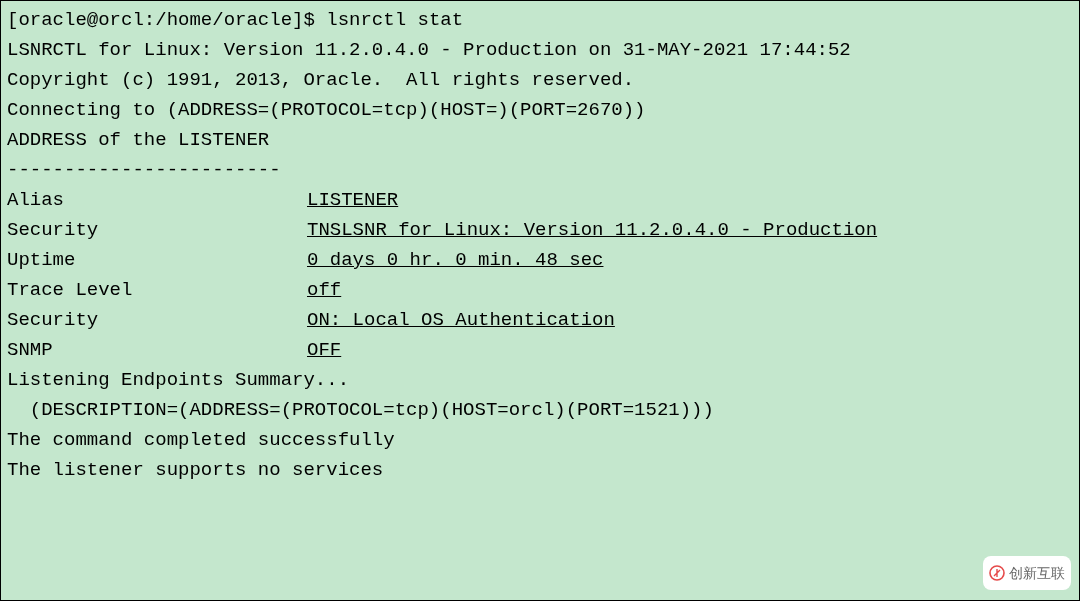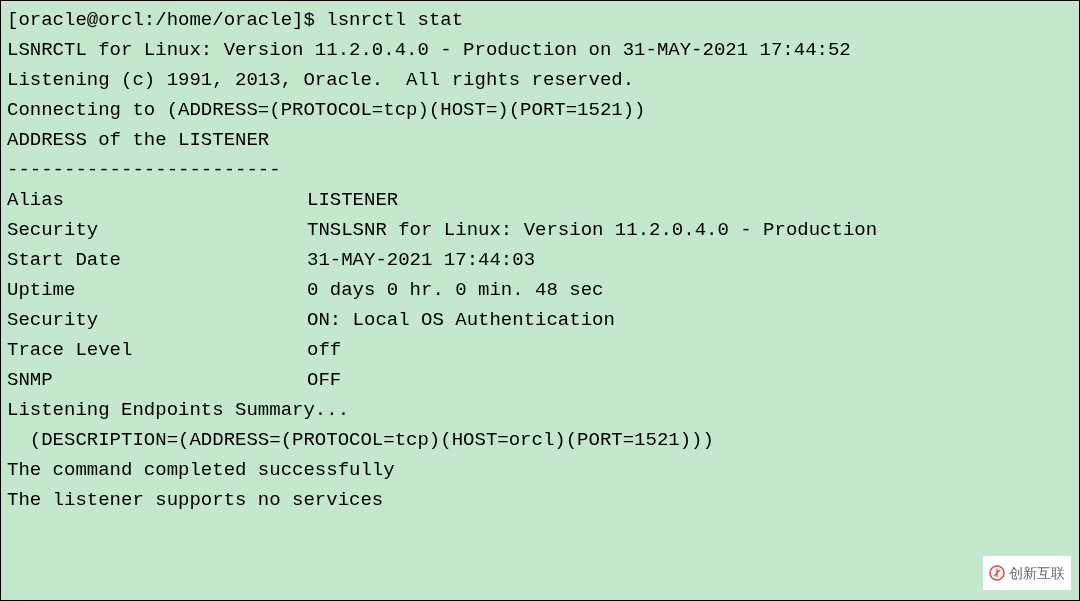--- a/index.html
+++ b/index.html
@@ -23,59 +23,59 @@
     .line {
       white-space: pre;
       display: block;
     }
     .two-col .label {
       display: inline-block;
       width: 300px;
     }
     .two-col .value {
       display: inline;
+      text-decoration: underline;
     }
     .watermark {
       position: absolute;
       right: 8px;
       bottom: 10px;
       background: #fff;
       padding: 2px 6px;
       font-family: sans-serif;
       font-size: 14px;
       color: #666;
-      border-radius: 1px;
+      border-radius: 8px;
       display: flex;
       align-items: center;
       gap: 4px;
     }
     .watermark .wm-icon {
       display: inline-flex;
     }
   </style>
 </head>
 <body>
 
 <div class="terminal">
   <span class="line"><span>[oracle@orcl:/home/oracle]$ </span><span>lsnrctl stat</span></span>
   <span class="line"></span>
   <span class="line">LSNRCTL for Linux: Version 11.2.0.4.0 - Production on 31-MAY-2021 17:44:52</span>
   <span class="line"></span>
-  <span class="line">Listening (c) 1991, 2013, Oracle.  All rights reserved.</span>
+  <span class="line">Copyright (c) 1991, 2013, Oracle.  All rights reserved.</span>
   <span class="line"></span>
-  <span class="line">Connecting to (ADDRESS=(PROTOCOL=tcp)(HOST=)(PORT=1521))</span>
+  <span class="line">Connecting to (ADDRESS=(PROTOCOL=tcp)(HOST=)(PORT=2670))</span>
   <span class="line">ADDRESS of the LISTENER</span>
   <span class="line">------------------------</span>
 
   <span class="line two-col"><span class="label">Alias</span><span class="value">LISTENER</span></span>
   <span class="line two-col"><span class="label">Security</span><span class="value">TNSLSNR for Linux: Version 11.2.0.4.0 - Production</span></span>
-  <span class="line two-col"><span class="label">Start Date</span><span class="value">31-MAY-2021 17:44:03</span></span>
   <span class="line two-col"><span class="label">Uptime</span><span class="value">0 days 0 hr. 0 min. 48 sec</span></span>
+  <span class="line two-col"><span class="label">Trace Level</span><span class="value">off</span></span>
   <span class="line two-col"><span class="label">Security</span><span class="value">ON: Local OS Authentication</span></span>
-  <span class="line two-col"><span class="label">Trace Level</span><span class="value">off</span></span>
   <span class="line two-col"><span class="label">SNMP</span><span class="value">OFF</span></span>
 
   <span class="line">Listening Endpoints Summary...</span>
   <span class="line">  (DESCRIPTION=(ADDRESS=(PROTOCOL=tcp)(HOST=orcl)(PORT=1521)))</span>
   <span class="line">The command completed successfully</span>
   <span class="line">The listener supports no services</span>
 </div>
 
 <div class="watermark">
   <span class="wm-icon">

